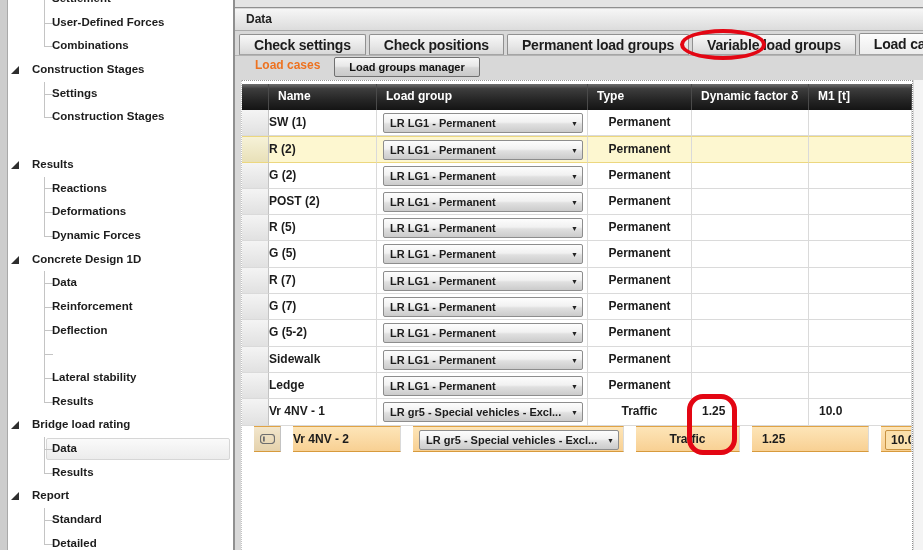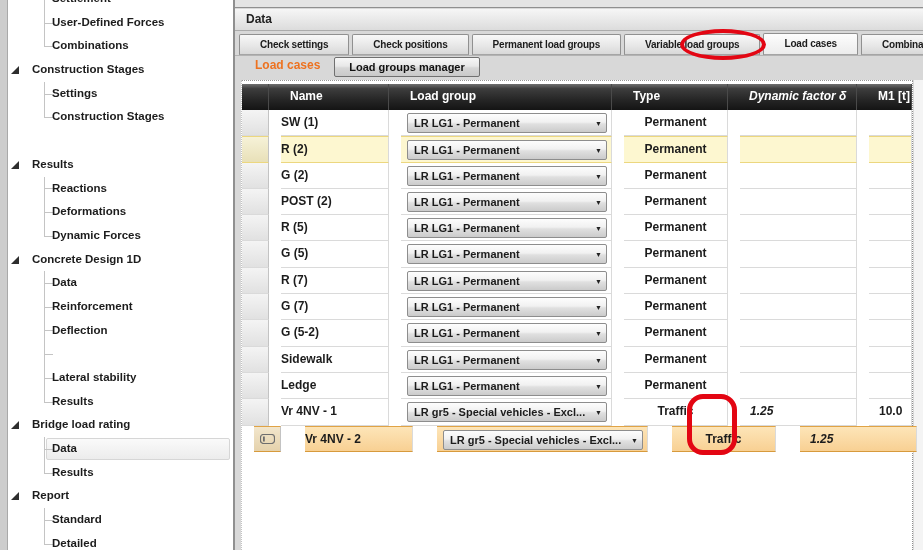--- a/index.html
+++ b/index.html
@@ -31,46 +31,46 @@
     background:linear-gradient(#fafafa,#ececec); border:1px solid #d6d6d6; border-radius:2px; }
   
   .main { position:absolute; left:233px; top:0; width:690px; height:550px;
     background:#d8d8d8; border-left:2px solid #8f8f8f; }
   .topstrip { position:absolute; left:0; top:0; right:0; height:8px;
     background:#e4e4e4; border-bottom:1px solid #8f8f8f; }
   .pane-title { position:absolute; left:0; top:9px; right:0; height:22px;
     background:linear-gradient(#f6f6f6,#dcdcdc); border-bottom:1px solid #ababab;
     line-height:21px; padding-left:11px; font-size:12px; color:#222; }
   .tabstrip { position:absolute; left:4px; top:33px; right:0; height:22px; display:flex; gap:3px; align-items:flex-end; }
-  .tab { height:21px; line-height:20px; padding:0 20px; font-size:10px; letter-spacing:-0.2px;
+  .tab { height:21px; line-height:20px; padding:0 14px; font-size:14px; letter-spacing:-0.2px;
     background:linear-gradient(#f8f8f8,#e6e6e6 60%,#d8d8d8); border:1px solid #909090;
     border-bottom-color:#a5a5a5; border-radius:2px 2px 0 0; cursor:pointer; white-space:nowrap; }
   .tab.active { height:22px; background:linear-gradient(#fdfdfd,#ececec); }
   .strip-line { position:absolute; left:0; top:55px; right:0; height:1px; background:#b3b3b3; }
   .section-label { position:absolute; left:20px; top:58px; font-size:12px; font-weight:700; }
   .mgr-btn { position:absolute; left:99px; top:57px; width:146px; height:20px;
     background:linear-gradient(#f7f7f7,#e8e8e8 45%,#d6d6d6 55%,#c9c9c9);
     border:1px solid #707070; border-radius:2px; font-size:11px; font-weight:600;
     font-family:inherit; line-height:18px; text-align:center; cursor:pointer; color:#111; }
   
   .grid { position:absolute; left:6px; top:80px; width:672px; height:470px;
     background:#ffffff; border-top:1px dotted #979797; border-left:1px dotted #c2c2c2; border-right:1px dotted #8f8f8f; padding-top:3px; }
   .right-gap { position:absolute; left:679px; top:80px; right:0; bottom:0; background:#f4f4f4; }
-  .trow { display:flex; height:26.3px;gap:12px; }
+  .trow { display:flex; height:26.3px; }
   .trow.thead { height:26px;
     background:linear-gradient(180deg,#6f6f6f 0%,#3d3d3d 18%,#262626 60%,#141414 100%); }
   .hcell { color:#fff; font-weight:700; font-size:12px; line-height:25px; padding-left:9px;
     border-right:1px solid #4a4a4a; overflow:hidden; white-space:nowrap; }
   .cell { border-right:1px solid #dadada; border-bottom:1px solid #dadada;
     line-height:25px; font-size:12px; overflow:hidden; white-space:nowrap; }
   .c0 { width:27px; flex:none; }
   .c1 { width:108px; flex:none; }
   .c2 { width:211px; flex:none; }
   .c3 { width:104px; flex:none; }
-  .c4 { width:117px; flex:none;font-style:italic; }
+  .c4 { width:117px; flex:none; }
   .c5 { flex:1; }
   .cell.c0 { background:linear-gradient(#f4f4f4,#e1e1e1); border-right:1px solid #c3c3c3;
     display:flex; align-items:center; justify-content:center; }
   .cell.c1 { }
   .cell.c3 { text-align:center; }
   .cell.c4 { padding-left:10px; }
   .cell.c5 { padding-left:4px; }
   .combo { margin:3px 4px 0 6px; height:20px; position:relative;
     background:linear-gradient(180deg,#fdfdfd,#f1f1f1 45%,#e0e0e0 55%,#cbcbcb);
     border:1px solid #8d8d8d; border-radius:2px; line-height:18px; padding:0 16px 16px 6px;

